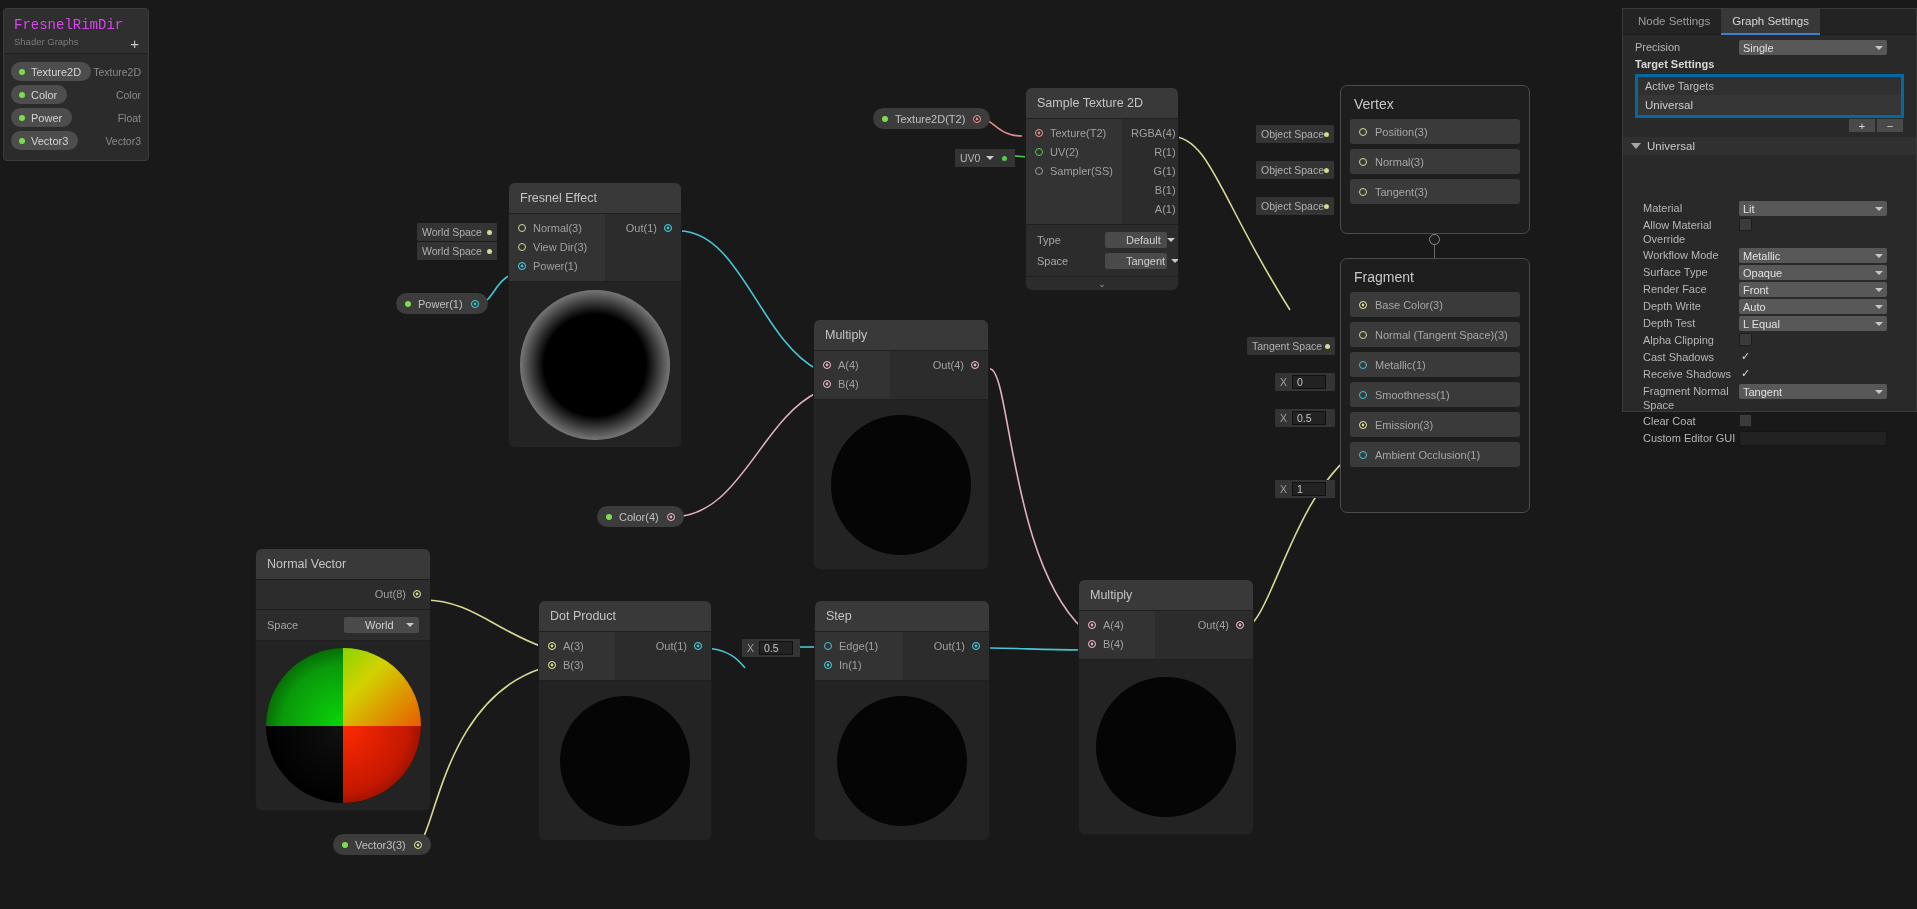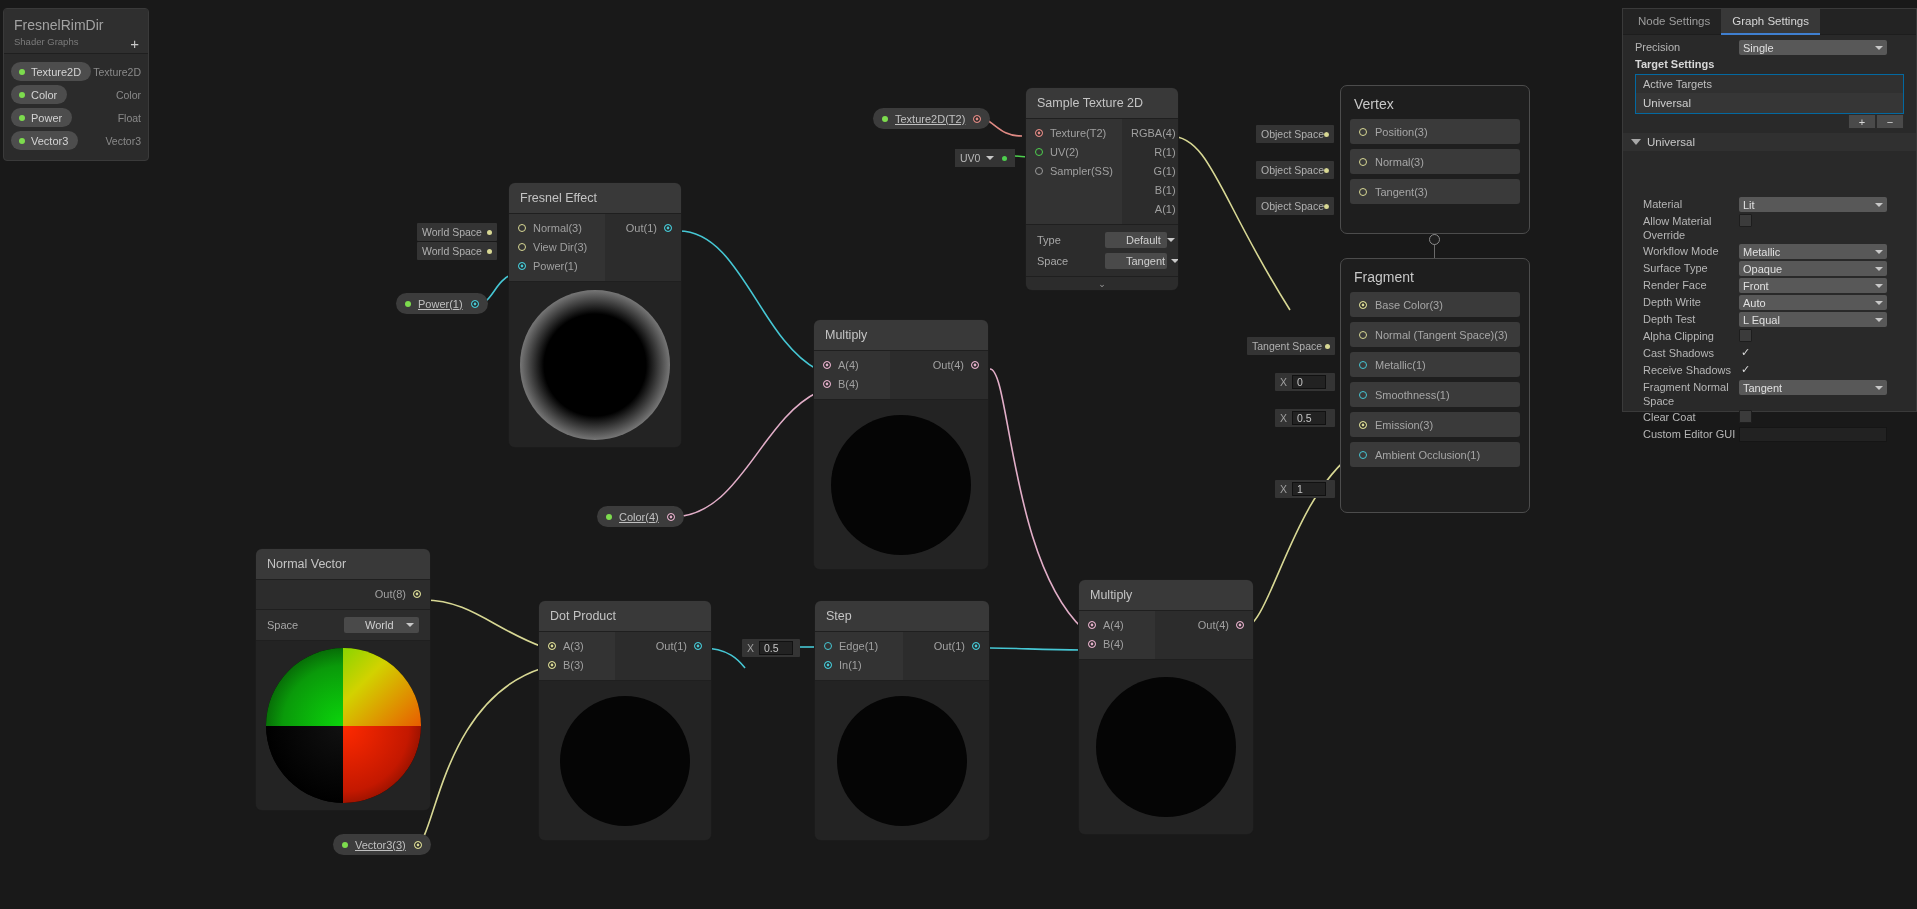--- a/index.html
+++ b/index.html
@@ -52,40 +52,40 @@
             border-radius:7px; overflow:hidden; }
   .master-title { font-size:14px; color:#c8c8c8; padding:10px 13px 7px 13px; }
   .master-slot { background:#3a3a3a; margin:0 9px 5px 9px; border-radius:3px;
                  height:25px; display:flex; align-items:center; padding-left:9px;
                  font-size:11px; color:#a6a6a6; }
   .master-slot .dot { margin-right:8px; }
 
   
   .pill { position:absolute; background:#3c3c3c; border-radius:11px; height:21px;
           display:flex; align-items:center; padding:0 9px; font-size:11px; color:#c0c0c0;
-          white-space:nowrap;text-decoration:underline; }
+          white-space:nowrap; }
   .pill .gdot { width:6px;height:6px;border-radius:50%;background:#7ddc4e;margin-right:7px;}
   .pill .pdot { margin-left:8px; }
 
   
   .chip { position:absolute; background:#343434; height:18px; display:flex;
           align-items:center; font-size:10.5px; color:#b0b0b0; padding:0 5px;
           white-space:nowrap; border-radius:1px; }
   .chip .sdot { width:5px;height:5px;border-radius:50%;background:currentColor;margin-left:7px; }
   .chip .xlab { color:#a0a0a0; margin-right:5px; }
   .chip .field { background:#222; border:1px solid #111; height:14px; min-width:34px;
                  display:flex;align-items:center; padding:0 4px; color:#c6c6c6; }
   .chip-dd { position:absolute; background:#343434; height:18px; display:flex;
              align-items:center; font-size:10.5px; color:#b8b8b8; padding:0 5px; }
 
   
   .blackboard { position:absolute; left:3px; top:8px; width:146px;
                 background:#2b2b2b; border:1px solid #3a3a3a; border-radius:4px; }
   .bb-head { padding:8px 10px 6px 10px; border-bottom:1px solid #1f1f1f; background:#2f2f2f;}
-  .bb-title { font-size:14px; color:#a3a3a3; }
+  .bb-title { font-size:14px; color:#d946ef;font-family:Liberation Mono, monospace; }
   .bb-sub { font-size:9.5px; color:#7b7b7b; margin-top:3px; }
   .bb-plus { position:absolute; right:9px; top:27px; color:#c9c9c9; font-size:15px; line-height:1; }
   .bb-body { padding:6px 7px 8px 7px; }
   .bb-row { display:flex; align-items:center; height:23px; }
   .bb-pill { background:#4d4d4d; border-radius:11px; height:19px; display:flex;
              align-items:center; padding:0 10px 0 8px; font-size:11px; color:#d4d4d4; }
   .bb-pill .gdot { width:6px;height:6px;border-radius:50%;background:#7ddc4e;margin-right:6px;}
   .bb-type { margin-left:auto; font-size:10.5px; color:#8a8a8a; }
 
   
@@ -104,21 +104,21 @@
   .idd { background:#585858; border-radius:2px; height:15px; flex:1 1 auto; max-width:148px;
          display:flex; align-items:center; padding:0 4px; font-size:11px; color:#e0e0e0; }
   .idd .dd-txt{flex:1 1 auto;}
   .cbx { width:13px;height:13px;background:#3b3b3b;border:1px solid #1d1d1d;border-radius:1px;
          display:flex;align-items:center;justify-content:center;font-size:11px;color:#dcdcdc;}
   .insp-section { font-size:11px; color:#d8d8d8; font-weight:bold; padding:2px 12px; }
   .insp-foldout { display:flex; align-items:center; background:#303030; padding:3px 8px;
                   font-size:11.5px; color:#c8c8c8; margin-top:4px;}
   .tri { width:0;height:0;border-left:5px solid transparent;border-right:5px solid transparent;
          border-top:6px solid #a8a8a8; margin-right:6px; }
-  .targets-box { margin:2px 12px 0 12px; border:1px solid #0369a1; background:#2d2d2d; }
+  .targets-box { margin:2px 12px 0 12px; border:3px solid #0369a1; background:#2d2d2d; }
   .targets-head { font-size:11px; color:#c0c0c0; padding:3px 7px; background:#303030; }
   .targets-item { font-size:11.5px; color:#cfcfcf; padding:4px 7px; background:#363636; }
   .targets-btns { display:flex; justify-content:flex-end; margin:0 12px; }
   .tbtn { background:#4a4a4a; border:1px solid #2a2a2a; width:28px; height:15px;
           display:flex;align-items:center;justify-content:center; font-size:11px; color:#d8d8d8;}
   .insp-input { background:#222; border:1px solid #151515; height:15px; flex:1 1 auto;
                 max-width:148px; }
 
   
   .sphere-black { border-radius:50%; background:#050505; }

